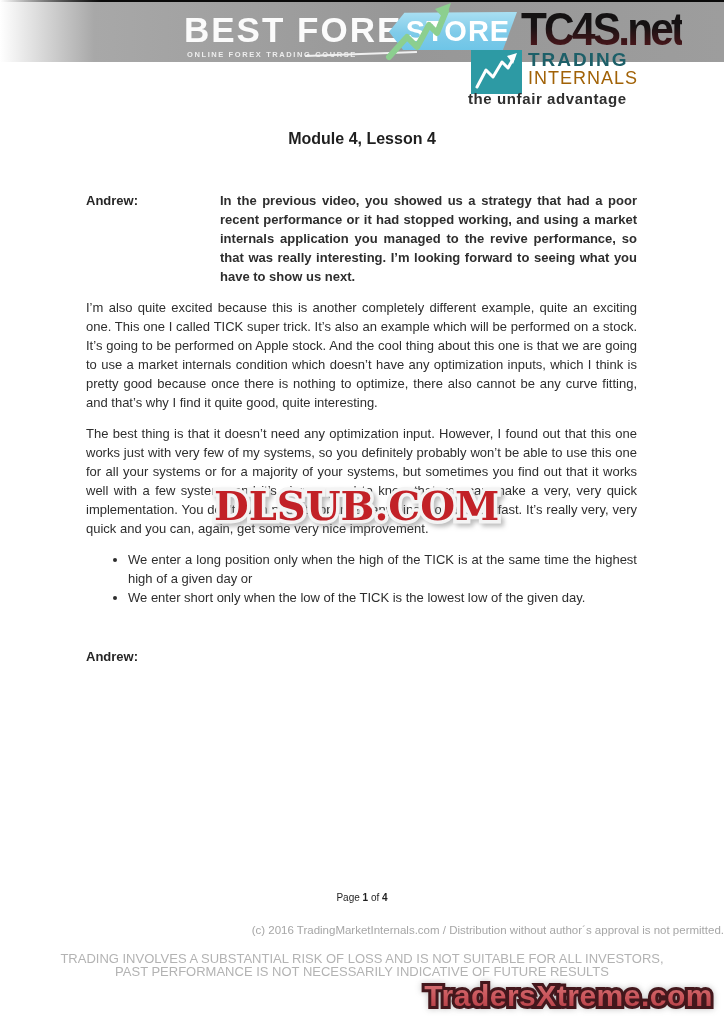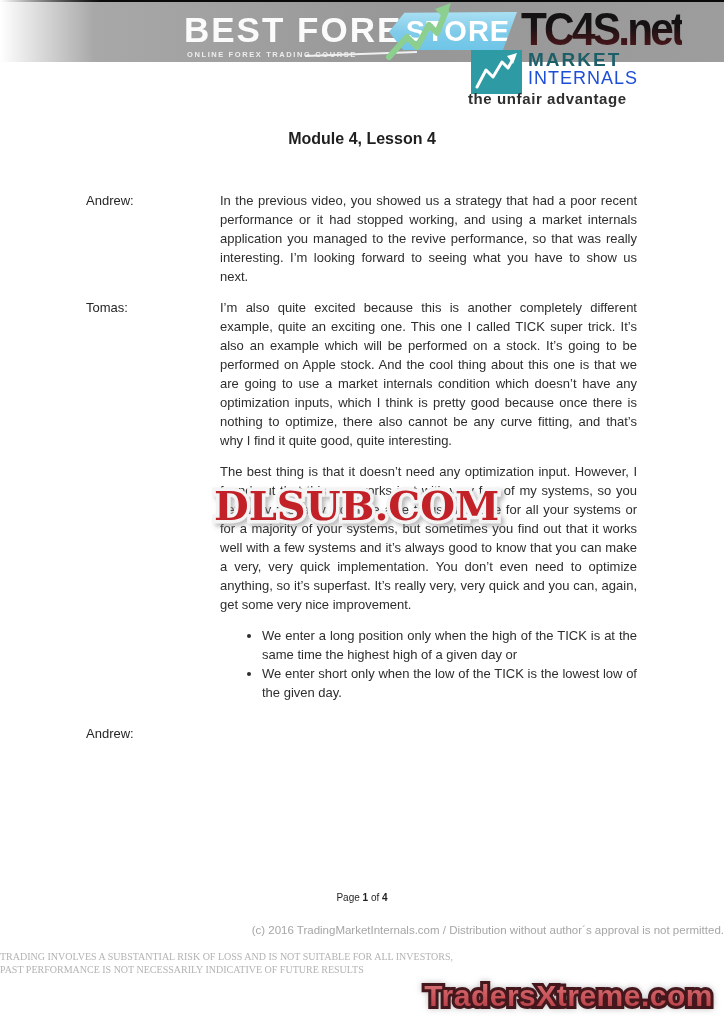--- a/index.html
+++ b/index.html
@@ -69,45 +69,45 @@
   .mi-square {
     position: absolute; left: 471px; top: 50px;
     width: 51px; height: 44px; background: #2d9aa4;
   }
   .mi-market {
     position: absolute; left: 528px; top: 49px;
     font-size: 19px; font-weight: bold; letter-spacing: 2px; color: #1d5f68;
   }
   .mi-internals {
     position: absolute; left: 528px; top: 68px;
-    font-size: 18px; font-weight: normal; letter-spacing: 1px; color: #1d4ed8;
+    font-size: 18px; font-weight: normal; letter-spacing: 1px; color: #a16207;
   }
   .mi-tagline {
     position: absolute; left: 468px; top: 90px;
     font-size: 15px; font-weight: 600; letter-spacing: 0.6px; color: #2f2f2f;
   }
 
   
   main { position: relative; padding-top: 129px; }
   .doc-title, .doc-subtitle {
     text-align: center; font-size: 16px; font-weight: bold; color: #1f1f1f;
     line-height: 19px;
   }
   .doc-subtitle { margin-top: 17px; }
 
   .dialogue {
     margin-left: 86px; width: 551px; margin-top: 43px;
     font-size: 13px; line-height: 19px;
   }
   .row { display: flex; margin-bottom: 12px; }
-  .speaker { width: 134px; flex: 0 0 134px; font-weight: normal; color: #262626; }
+  .speaker { width: 134px; flex: 0 0 134px; font-weight: bold; color: #262626; }
   .content { width: 417px; flex: 1; }
   .content p { text-align: justify; margin: 0 0 12px 0; color: #2e2e2e; }
-  .content p:last-child { margin-bottom: 0; }
-  .content ul { margin: 0 0 10px 0; padding-left: 42px; }
+  .content p:last-child { margin-bottom: 0; font-weight: bold; }
+  .content ul { margin: 0 0 28px 0; padding-left: 42px; }
   .content li { text-align: justify; color: #2e2e2e; }
 
   
   .watermark {
     position: absolute; left: 214px; top: 482px;
     font-family: "DejaVu Serif", serif; font-weight: bold;
     font-size: 40px; letter-spacing: 0;
     filter: drop-shadow(3px 3px 2px rgba(125,125,125,0.5));
     white-space: nowrap;
   }
@@ -122,21 +122,21 @@
     position: absolute; top: 892px; left: 0; right: 0;
     text-align: center; font-size: 10px; color: #1f1f1f;
   }
   .page-num b { font-weight: bold; }
   .copyright {
     position: absolute; top: 924px; left: 0; right: 0;
     text-align: right; font-size: 11.5px; color: #a6a6a6;
   }
   .disclaimer1, .disclaimer2 {
     position: absolute; left: 0; right: 0;
-    font-size: 10px; color: #b3b3b3; font-family: Liberation Serif, serif;
+    text-align: center; font-size: 13px; color: #b3b3b3;
   }
   .disclaimer1 { top: 951px; }
   .disclaimer2 { top: 964px; }
 
   .site {
     position: absolute; top: 979px; right: 11px;
     font-size: 30px; font-weight: bold; letter-spacing: 0.5px;
     filter: drop-shadow(0 0 3px rgba(185,185,185,0.9));
     white-space: nowrap;
   }
@@ -173,38 +173,37 @@
     </div>
 
     <div class="tc4s">TC4S.net</div>
 
     <div class="mi-square">
       <svg width="51" height="44" viewBox="0 0 51 44">
         <polyline points="6,37 15,20 22,27 31,12 37,18 42,9" fill="none" stroke="#ffffff" stroke-width="3" stroke-linecap="round" stroke-linejoin="round"></polyline>
         <polygon points="46,3 36,6 42,14" fill="#ffffff"></polygon>
       </svg>
     </div>
-    <div class="mi-market">MARKET</div>
+    <div class="mi-market">TRADING</div>
     <div class="mi-internals">INTERNALS</div>
     <div class="mi-tagline">the unfair advantage</div>
   </header>
 
   <main>
     <h1 class="doc-title">Module 4, Lesson 4</h1>
 
     <section class="dialogue">
       <div class="row">
         <div class="speaker">Andrew:</div>
         <div class="content">
           <p>In the previous video, you showed us a strategy that had a poor recent performance or it had stopped working, and using a market internals application you managed to the revive performance, so that was really interesting. I’m looking forward to seeing what you have to show us next.</p>
         </div>
       </div>
 
       <div class="row">
-        <div class="speaker">Tomas:</div>
         <div class="content">
           <p>I’m also quite excited because this is another completely different example, quite an exciting one. This one I called TICK super trick. It’s also an example which will be performed on a stock. It’s going to be performed on Apple stock. And the cool thing about this one is that we are going to use a market internals condition which doesn’t have any optimization inputs, which I think is pretty good because once there is nothing to optimize, there also cannot be any curve fitting, and that’s why I find it quite good, quite interesting.</p>
           <p>The best thing is that it doesn’t need any optimization input. However, I found out that this one works just with very few of my systems, so you definitely probably won’t be able to use this one for all your systems or for a majority of your systems, but sometimes you find out that it works well with a few systems and it’s always good to know that you can make a very, very quick implementation. You don’t even need to optimize anything, so it’s superfast. It’s really very, very quick and you can, again, get some very nice improvement.</p>
           <ul>
             <li>We enter a long position only when the high of the TICK is at the same time the highest high of a given day or</li>
             <li>We enter short only when the low of the TICK is the lowest low of the given day.</li>
           </ul>
         </div>
       </div>
 

